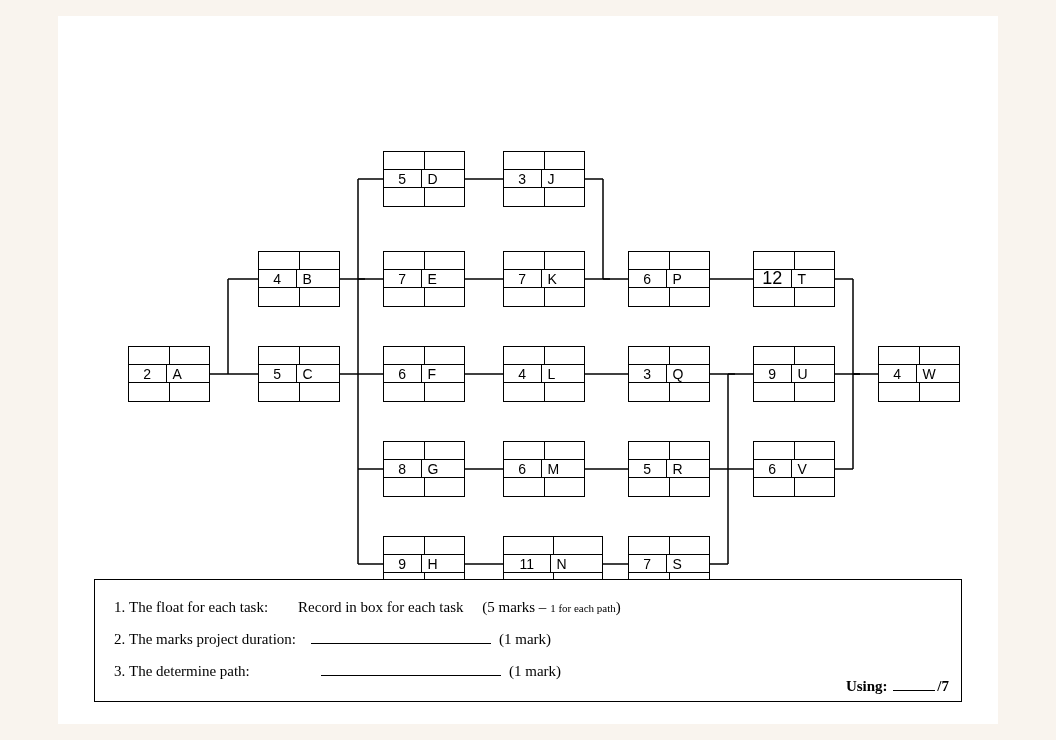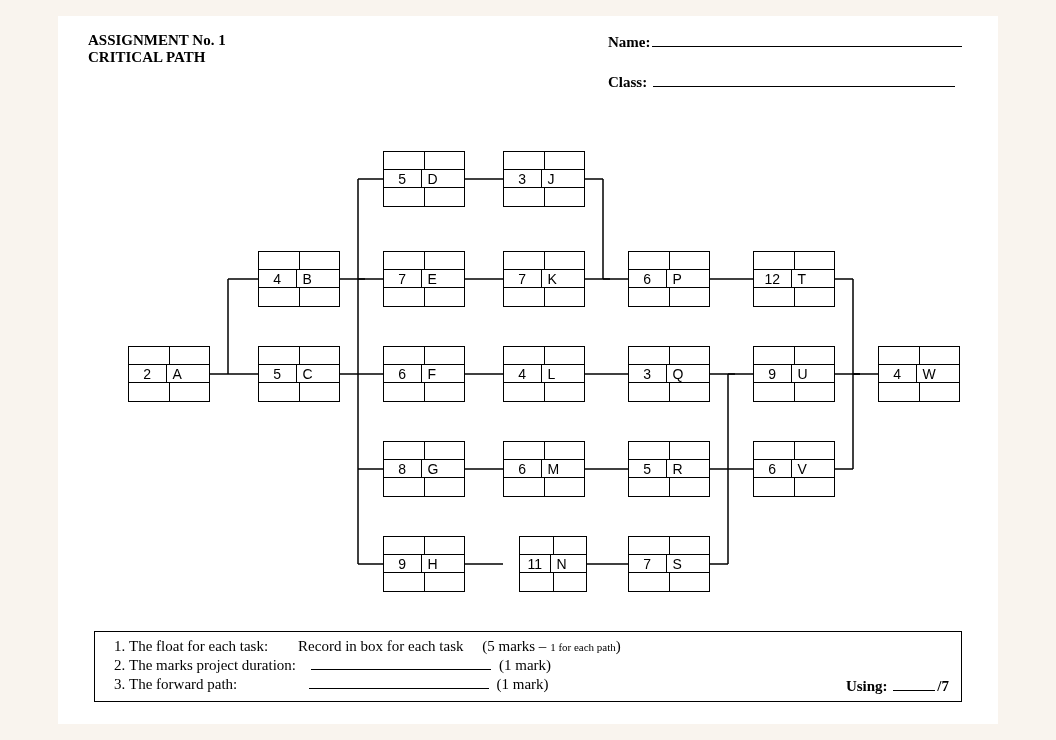--- a/index.html
+++ b/index.html
@@ -87,21 +87,21 @@
     left:36px;
     right:36px;
     bottom:22px;
     border:1.5px solid #000;
     padding:6px 10px 8px 10px;
     font-size:15px;
     background:#fff;
   }
   .instructions .intro { margin:0 0 2px 0; }
   .instructions ol { margin:0 0 0 24px; padding:0; }
-  .instructions li { margin:0 0; }
+  .instructions li { margin:13px 0; }
   .sub-blank {
     display:inline-block;
     border-bottom:1.2px solid #000;
     width:180px;
     height:1em;
     vertical-align:baseline;
     margin: 0 4px;
   }
   .small { font-size:11px; }
   .mark-area {
@@ -118,32 +118,20 @@
     height:1em;
     vertical-align:baseline;
     margin:0 2px;
   }
 </style>
 </head>
 <body>
 
 <div class="page">
 
-  <div class="header">
-    <span class="title-left">
-      <span class="title-line1">ASSIGNMENT No. 1</span>
-      <span class="title-line2">CRITICAL PATH</span>
-    </span>
-  </div>
-  <div class="name-field">
-    <span>Name:</span><span class="blank-line" style="width:310px"></span>
-  </div>
-  <div class="class-field">
-    <span>Class:</span> <span class="blank-line" style="width:302px"></span>
-  </div>
 
   <svg class="edges">
       <line x1="152" y1="358" x2="170" y2="358"></line>
       <line x1="170" y1="263" x2="170" y2="358"></line>
       <line x1="170" y1="263" x2="182" y2="263"></line>
       <line x1="170" y1="358" x2="182" y2="358"></line>
       <line x1="282" y1="263" x2="300" y2="263"></line>
       <line x1="300" y1="163" x2="300" y2="263"></line>
       <line x1="300" y1="163" x2="307" y2="163"></line>
       <line x1="300" y1="263" x2="307" y2="263"></line>
@@ -387,21 +375,21 @@
         </div>
         <div class="row mid" style="border-bottom: 1.5px solid rgb(0, 0, 0); height: 18px;">
           <div class="cell" style="font-size: 14px;">6</div>
           <div class="cell label" style="font-size: 14px;">M</div>
         </div>
         <div class="row" style="height: 18px;">
           <div class="cell" style="font-size: 14px;"></div>
           <div class="cell" style="font-size: 14px;"></div>
         </div>
       </div>
-      <div class="node" style="left: 461px; top: 520px; height: 56px; width: 68px;">
+      <div class="node" style="left: 445px; top: 520px; height: 56px; width: 100px;">
         <div class="row top" style="height: 18px;">
           <div class="cell" style="font-size: 14px;"></div>
           <div class="cell" style="font-size: 14px;"></div>
         </div>
         <div class="row mid" style="border-bottom: 1.5px solid rgb(0, 0, 0); height: 18px;">
           <div class="cell" style="font-size: 14px;">11</div>
           <div class="cell label" style="font-size: 14px;">N</div>
         </div>
         <div class="row" style="height: 18px;">
           <div class="cell" style="font-size: 14px;"></div>
@@ -463,21 +451,21 @@
           <div class="cell" style="font-size: 14px;"></div>
           <div class="cell" style="font-size: 14px;"></div>
         </div>
       </div>
       <div class="node" style="left: 695px; top: 235px; height: 56px; width: 82px;">
         <div class="row top" style="height: 18px;">
           <div class="cell" style="font-size: 14px;"></div>
           <div class="cell" style="font-size: 14px;"></div>
         </div>
         <div class="row mid" style="border-bottom: 1.5px solid rgb(0, 0, 0); height: 18px;">
-          <div class="cell" style="font-size: 14px;">12</div>
+          <div class="cell" style="font-size: 18px;">12</div>
           <div class="cell label" style="font-size: 14px;">T</div>
         </div>
         <div class="row" style="height: 18px;">
           <div class="cell" style="font-size: 14px;"></div>
           <div class="cell" style="font-size: 14px;"></div>
         </div>
       </div>
       <div class="node" style="left: 695px; top: 330px; height: 56px; width: 82px;">
         <div class="row top" style="height: 18px;">
           <div class="cell" style="font-size: 14px;"></div>
@@ -530,21 +518,21 @@
         <span>Record in box for each task</span>
         &nbsp;&nbsp;&nbsp;
         <span>(5 marks – </span><span class="small">1 for each path</span><span>)</span>
       </li>
       <li>
         <span>The marks project duration:</span>
         &nbsp;&nbsp;<span class="sub-blank"></span>
         <span>(1 mark)</span>
       </li>
       <li>
-        <span>The forward path:</span>
+        <span>The determine path:</span>
         &nbsp;&nbsp;&nbsp;&nbsp;&nbsp;&nbsp;&nbsp;&nbsp;&nbsp;&nbsp;&nbsp;&nbsp;&nbsp;&nbsp;&nbsp;&nbsp;
         <span class="sub-blank"></span>
         <span>(1 mark)</span>
       </li>
     </ol>
     <div class="mark-area">
       <span>Using:</span>
       <span class="mark-blank"></span><span>/7</span>
     </div>
   </div>

